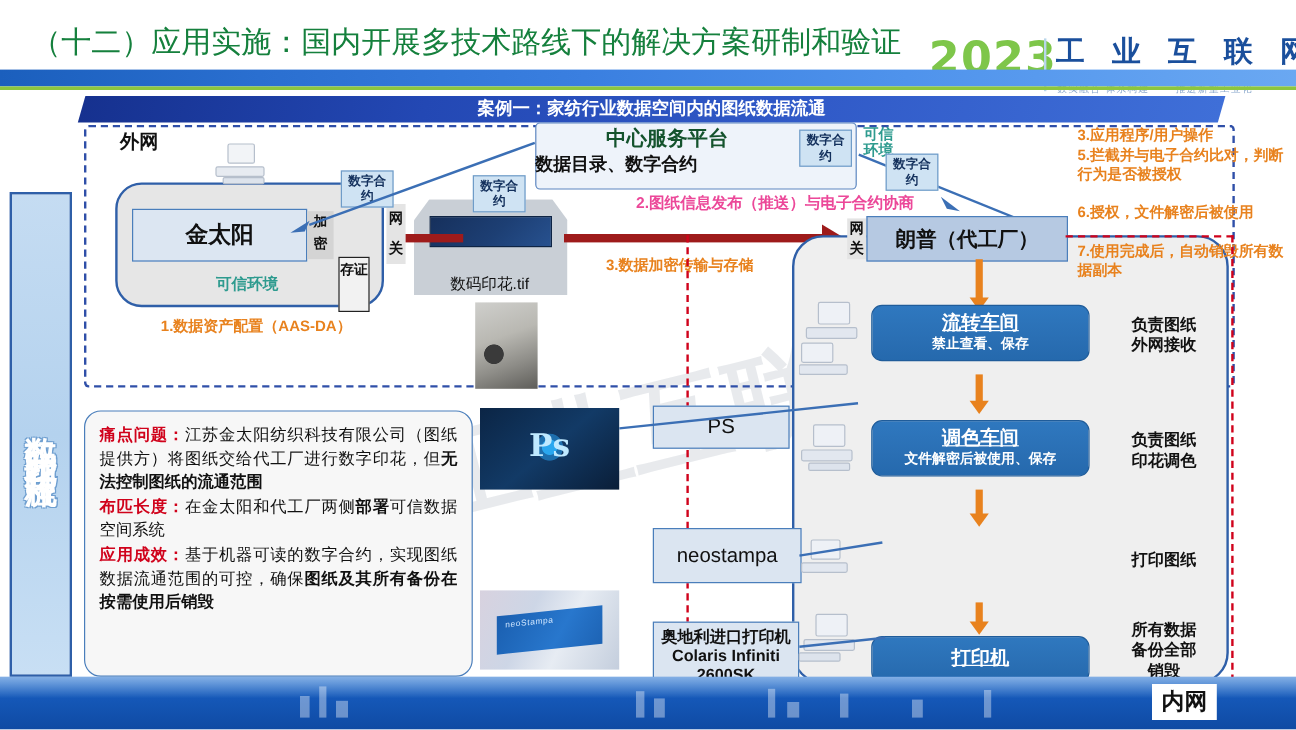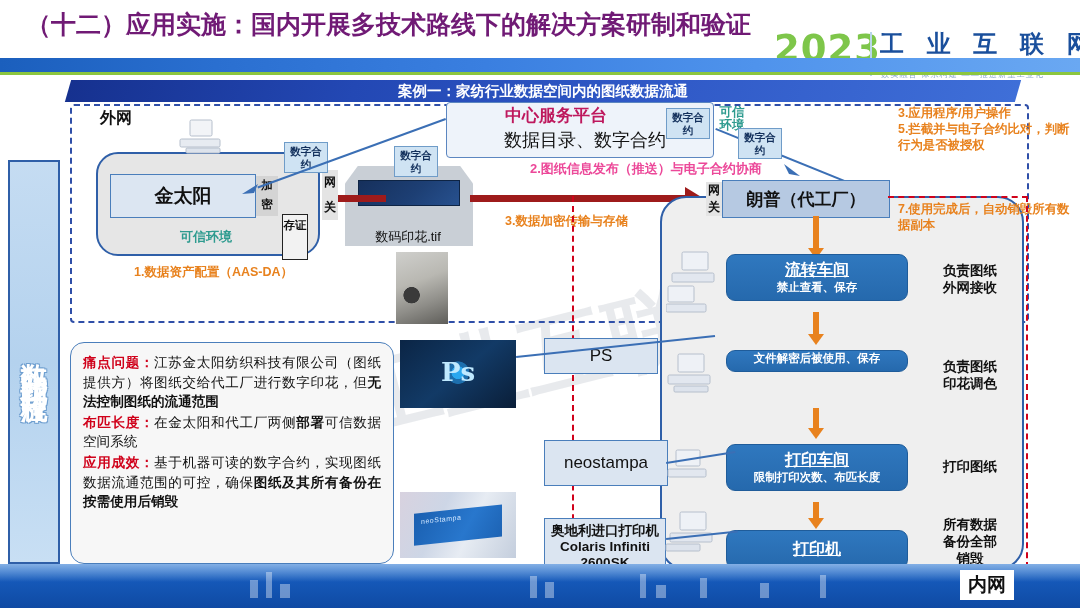--- a/index.html
+++ b/index.html
@@ -6,22 +6,22 @@
   body{
     width:1080px;height:608px;
     background:#ffffff;
     font-family:"Liberation Sans","DejaVu Sans",sans-serif;
     overflow:hidden;position:relative;
   }
   .slide{position:absolute;left:0;top:0;width:1080px;height:608px;overflow:hidden;}
 
   
   .slide-title{
-    position:absolute;left:26px;top:8px;width:800px;
-    font-size:25px;font-weight:bold;color:#701a75;letter-spacing:0px;
+    position:absolute;left:26px;top:18px;width:800px;
+    font-size:25px;font-weight:normal;color:#15803d;letter-spacing:0px;
     white-space:nowrap;
   }
   .conf-logo{position:absolute;right:6px;top:30px;width:300px;height:50px;}
   .conf-2023{
     position:absolute;left:0;top:0;font-size:37px;font-weight:bold;
     color:#7ec64a;letter-spacing:1px;line-height:38px;
     font-family:"DejaVu Sans",sans-serif;
   }
   .conf-pinyin{position:absolute;left:2px;top:38px;font-size:6px;color:#9dbfa0;letter-spacing:1px;}
   .conf-div{position:absolute;left:96px;top:2px;width:2px;height:44px;background:#b9d6ea;}
@@ -107,22 +107,22 @@
     font-size:12px;font-weight:bold;color:#111;text-align:center;line-height:25px;
   }
   .pc-icon{position:absolute;}
   .ann1{position:absolute;left:134px;top:264px;font-size:12.5px;font-weight:bold;color:#e8821e;white-space:nowrap;}
 
   
   .center-plat{
     position:absolute;left:446px;top:102px;width:266px;height:54px;
     background:#eef3fa;border:1.5px solid #5c86c0;border-radius:4px;
   }
-  .cp-t1{position:absolute;left:446px;top:104px;width:220px;text-align:center;font-size:17px;font-weight:bold;color:#be185d;}
-  .cp-t2{position:absolute;left:446px;top:128px;width:220px;text-align:right;font-size:18px;font-weight:normal;color:#111;}
+  .cp-t1{position:absolute;left:446px;top:104px;width:220px;text-align:center;font-size:17px;font-weight:bold;color:#14532d;}
+  .cp-t2{position:absolute;left:446px;top:128px;width:220px;text-align:left;font-size:15px;font-weight:bold;color:#111;}
   .chip-sign{
     background:#cfe3f3;border:1px solid #6f9cc8;color:#13305c;
     font-size:10.5px;font-weight:bold;text-align:center;line-height:12.5px;
     padding:2px 3px;position:absolute;
   }
   .kx-env{position:absolute;font-size:12.5px;font-weight:bold;color:#2e9b8f;line-height:13px;text-align:center;}
 
   
   .file-plate{
     position:absolute;left:345px;top:166px;width:128px;height:80px;background:#c9cfd6;
@@ -360,46 +360,44 @@
     <div class="t1">流转车间</div>
     <div class="t2">禁止查看、保存</div>
   </div>
   <div class="wf-note" style="top:262px;white-space:pre-line;">负责图纸
 外网接收</div>
 
   <div class="vArrow" style="left:813px;top:312px;height:24px;"></div>
   <div class="vArrowHead" style="left:808px;top:334px;"></div>
 
   <div class="wf" style="top:350px;">
+    <div class="t1">调色车间</div>
     <div class="t2">文件解密后被使用、保存</div>
   </div>
   <div class="wf-note" style="top:358px;white-space:pre-line;">负责图纸
 印花调色</div>
 
   <div class="vArrow" style="left:813px;top:408px;height:22px;"></div>
   <div class="vArrowHead" style="left:808px;top:428px;"></div>
 
-  <div class="wf" style="top:444px;">
-    <div class="t1">打印车间</div>
-    <div class="t2">限制打印次数、布匹长度</div>
-  </div>
   <div class="wf-note" style="top:458px;white-space:pre-line;">打印图纸</div>
 
   <div class="vArrow" style="left:813px;top:502px;height:18px;"></div>
   <div class="vArrowHead" style="left:808px;top:518px;"></div>
 
   <div class="wf single" style="top:530px;">
     <div class="t1">打印机</div>
   </div>
   <div class="wf-note" style="top:516px;white-space:pre-line;">所有数据
 备份全部
 销毁</div>
 
   <div class="rann" style="top:106px;">3.应用程序/用户操作</div>
   <div class="rann" style="top:122px;">5.拦截并与电子合约比对，判断行为是否被授权</div>
+  <div class="rann" style="top:170px;">6.授权，文件解密后被使用</div>
   <div class="rann" style="top:202px;">7.使用完成后，自动销毁所有数据副本</div>
 
   <div class="red-dash-h" style="left:888px;top:196px;width:140px;"></div>
   <div class="red-dash-v" style="left:1026px;top:196px;height:382px;"></div>
   <div class="red-dash-h" style="left:572px;top:578px;width:456px;"></div>
   <div class="red-dash-v" style="left:572px;top:196px;height:384px;"></div>
 
   <div class="sw" style="left:544px;top:338px;width:112px;height:34px;">
     <span>PS</span>
   </div>

